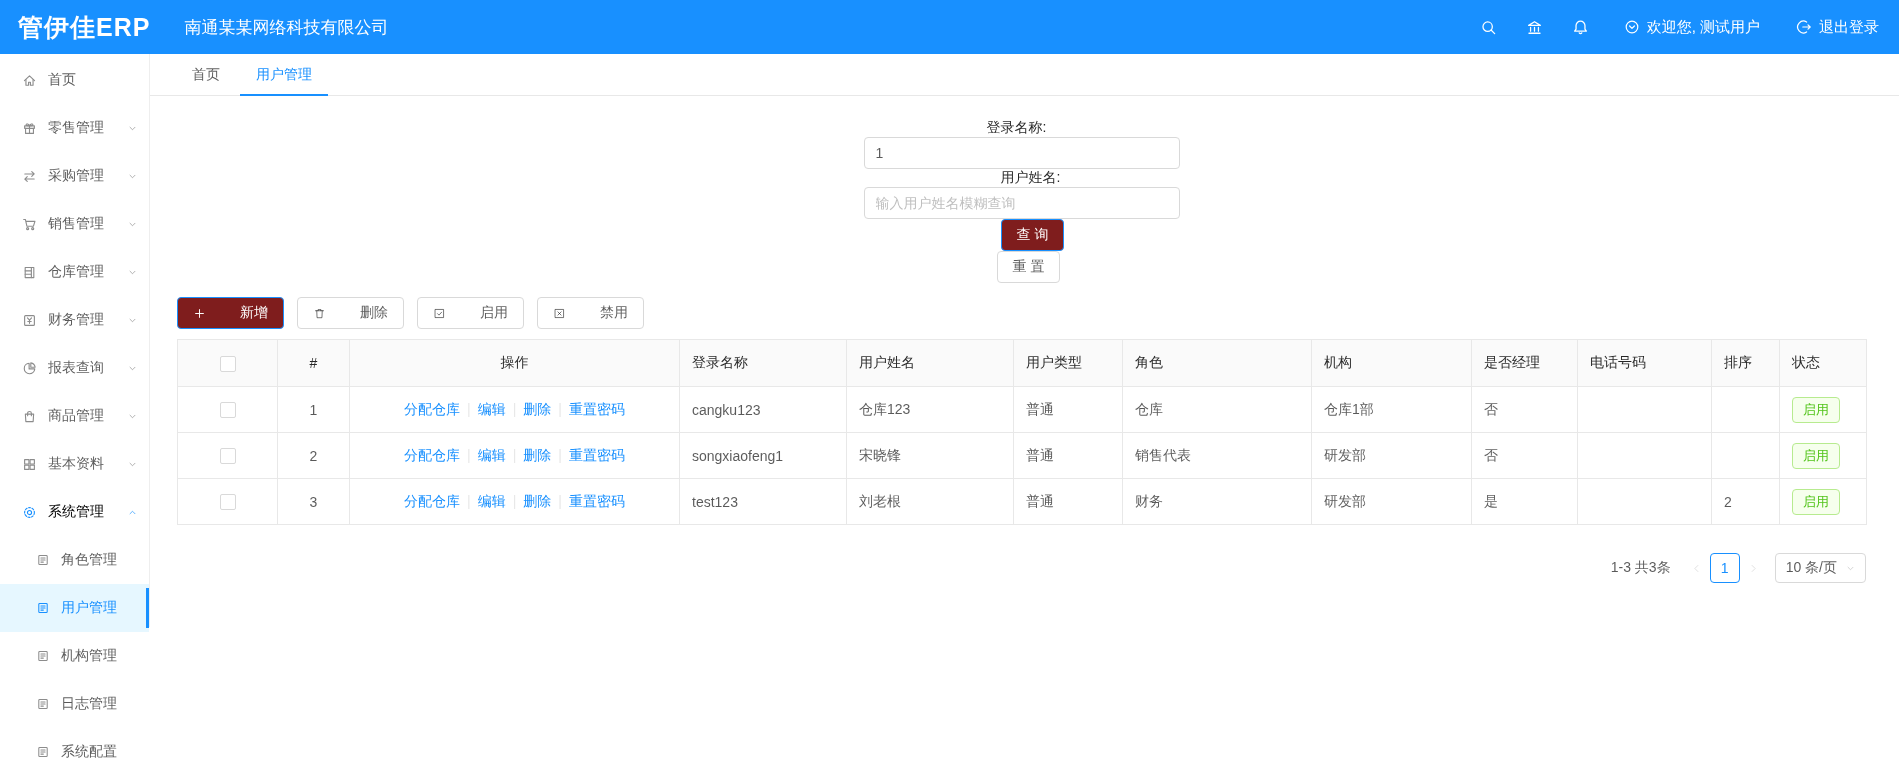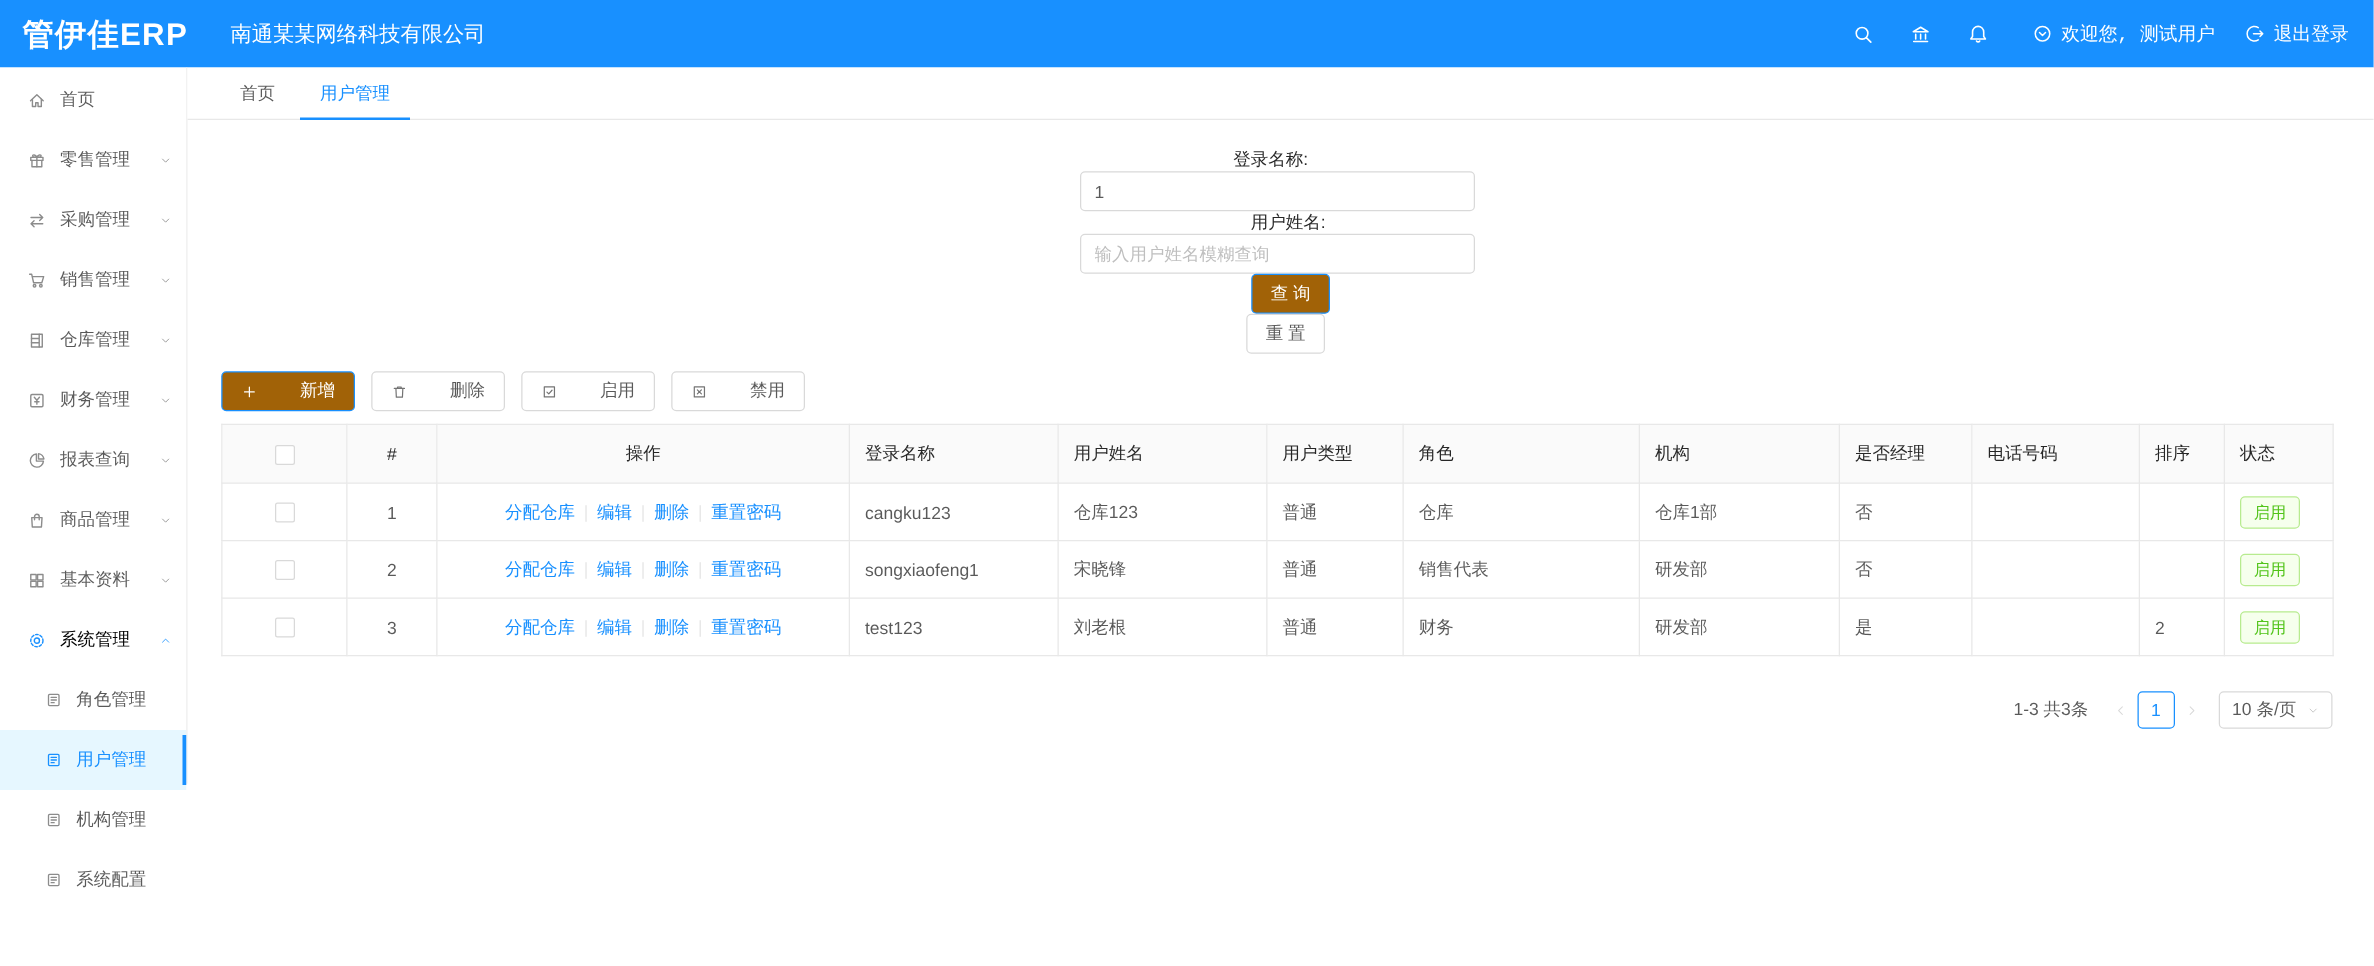--- a/index.html
+++ b/index.html
@@ -11,21 +11,21 @@
   .icon svg { display:block; width:100%; height:100%; }
 
   
   .topbar { height:54px; background:#1890ff; display:flex; align-items:center; color:#fff; }
   .logo { font-size:25px; font-weight:bold; padding-left:18px; letter-spacing:1px; white-space:nowrap; }
   .company { margin-left:34px; font-size:17px; white-space:nowrap; }
   .top-right { margin-left:auto; display:flex; align-items:center; padding-right:20px; }
   .top-icon { width:17px; height:17px; color:#fff; margin-right:29px; cursor:pointer; }
   .top-group { display:flex; align-items:center; font-size:15px; cursor:pointer; white-space:nowrap; }
   .top-group .icon { width:16px; height:16px; margin-right:7px; }
-  .welcome-group { margin-left:6px; margin-right:24px;font-family:Liberation Mono, monospace; }
+  .welcome-group { margin-left:6px; margin-right:36px; }
 
   
   .layout { display:flex; height:573px; }
 
   
   .sidebar { width:150px; min-width:150px; border-right:1px solid #eeeeee; background:#fff; padding-top:2px; }
   .side-item, .side-subitem { height:48px; display:flex; align-items:center; cursor:pointer;
     color:rgba(0,0,0,.65); font-size:14px; position:relative; }
   .side-item { padding:0 12px 0 22px; }
   .side-subitem { padding:0 12px 0 36px; }
@@ -52,21 +52,21 @@
   .filter-row { display:flex; align-items:center; margin-bottom:14px;flex-direction:column; }
   .filter-label { color:rgba(0,0,0,.85); margin-right:10px; white-space:nowrap; }
   .text-input { width:316px; height:32px; border:1px solid #d9d9d9; border-radius:4px;
     padding:0 11px; font-size:14px; color:rgba(0,0,0,.65); outline:none;
     font-family:"Liberation Sans","DejaVu Sans",sans-serif; }
   .text-input::placeholder { color:#bfbfbf; }
   .lbl2 { margin-left:28px; }
   .btn { height:32px; border-radius:4px; font-size:14px; display:inline-flex; align-items:center;
     justify-content:center; padding:0 15px; cursor:pointer; white-space:nowrap;
     font-family:"Liberation Sans","DejaVu Sans",sans-serif; }
-  .btn-primary { background:#a16207; color:#fff; border:1px solid #1890ff; }
+  .btn-primary { background:#7f1d1d; color:#fff; border:1px solid #1890ff; }
   .btn-default { background:#fff; color:rgba(0,0,0,.65); border:1px solid #d9d9d9; }
   .btn-search { margin-left:22px; }
   .btn-reset { margin-left:14px; }
 
   
   .toolbar { display:flex; margin-bottom:10px; }
   .toolbar .btn { margin-right:13px;gap:27px; }
   .btn-icon { width:13px; height:13px; margin-right:7px; }
   .btn-primary .btn-icon { color:#fff; }
   .btn-default .btn-icon { color:rgba(0,0,0,.55); }
@@ -303,20 +303,29 @@
         <span class="side-label">用户管理</span>
       </div>
       <div class="side-subitem">
         <span class="icon">
           <svg viewBox="0 0 16 16" fill="none" stroke="currentColor" stroke-width="1.2" stroke-linecap="round" stroke-linejoin="round">
             <rect x="3.2" y="2.8" width="9.6" height="10.4" rx="1"></rect>
             <path d="M5.6 5.6 H10.4 M5.6 8 H10.4 M5.6 10.4 H8.4"></path>
           </svg>
         </span>
         <span class="side-label">机构管理</span>
+      </div>
+      <div class="side-subitem">
+        <span class="icon">
+          <svg viewBox="0 0 16 16" fill="none" stroke="currentColor" stroke-width="1.2" stroke-linecap="round" stroke-linejoin="round">
+            <rect x="3.2" y="2.8" width="9.6" height="10.4" rx="1"></rect>
+            <path d="M5.6 5.6 H10.4 M5.6 8 H10.4 M5.6 10.4 H8.4"></path>
+          </svg>
+        </span>
+        <span class="side-label">日志管理</span>
       </div>
       <div class="side-subitem">
         <span class="icon">
           <svg viewBox="0 0 16 16" fill="none" stroke="currentColor" stroke-width="1.2" stroke-linecap="round" stroke-linejoin="round">
             <rect x="3.2" y="2.8" width="9.6" height="10.4" rx="1"></rect>
             <path d="M5.6 5.6 H10.4 M5.6 8 H10.4 M5.6 10.4 H8.4"></path>
           </svg>
         </span>
         <span class="side-label">系统配置</span>
       </div>

